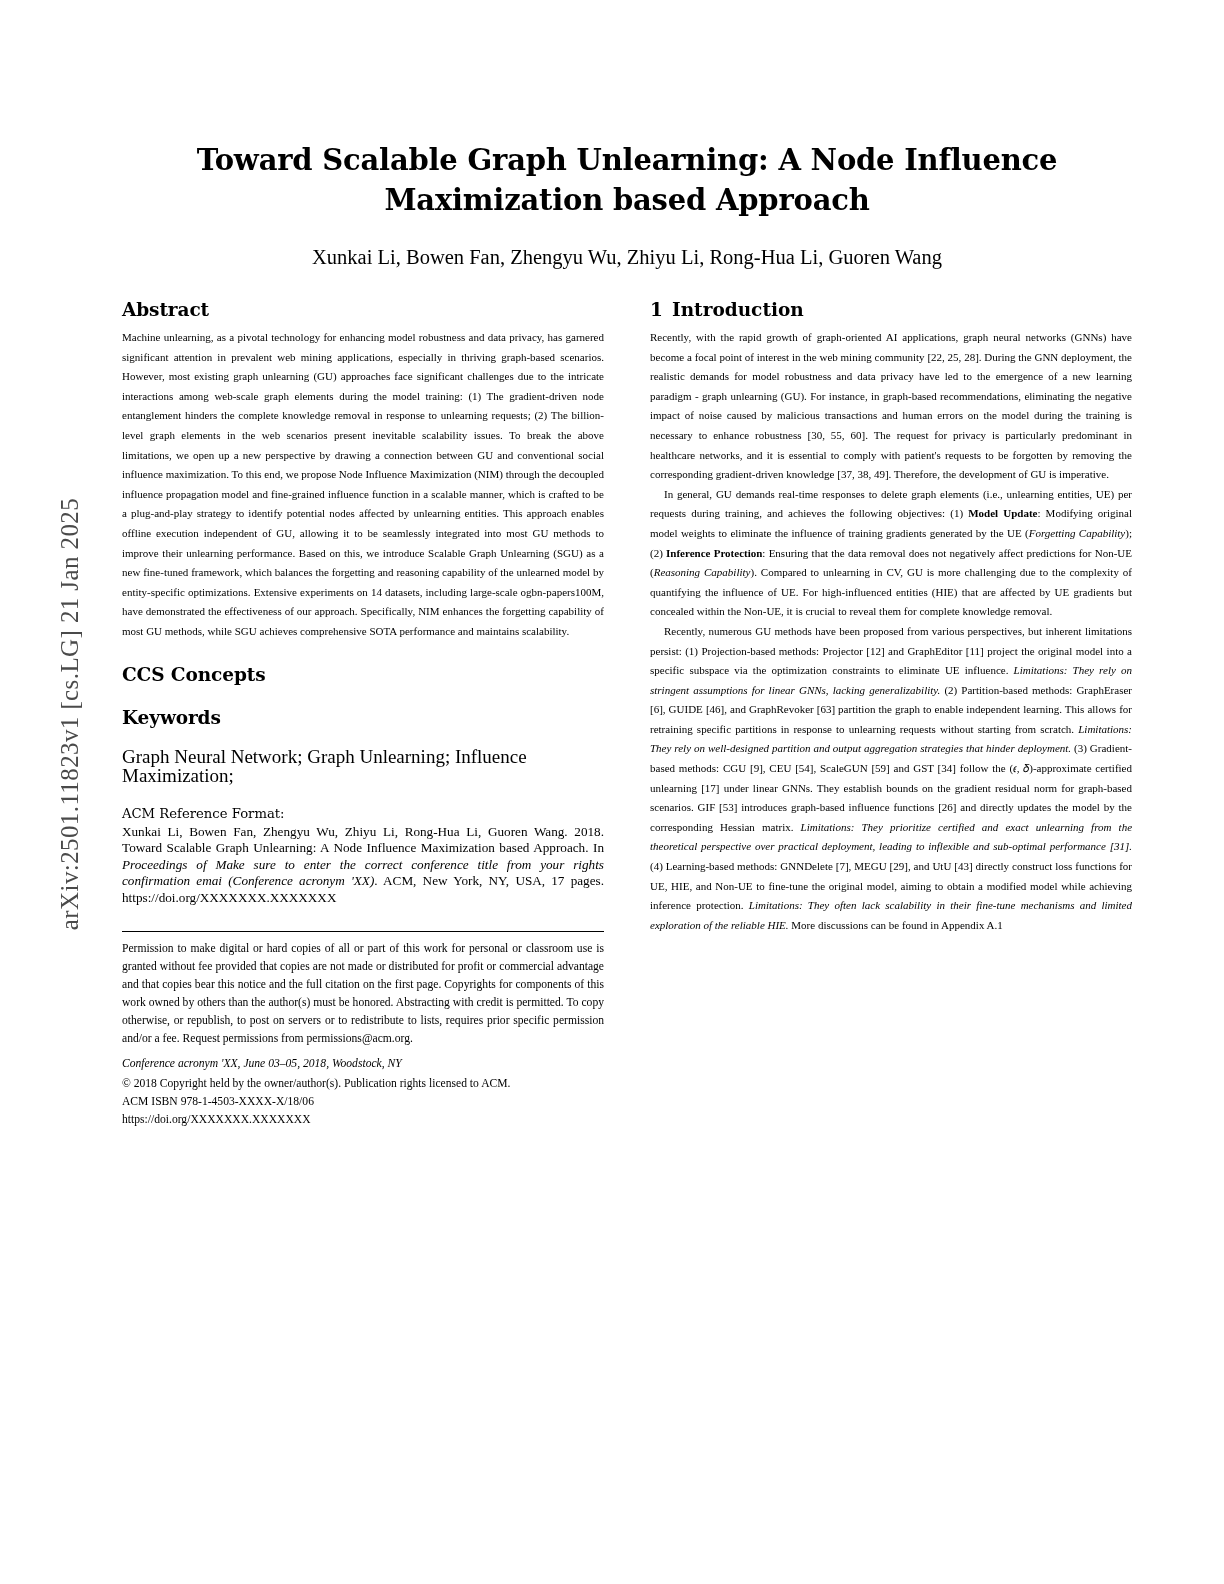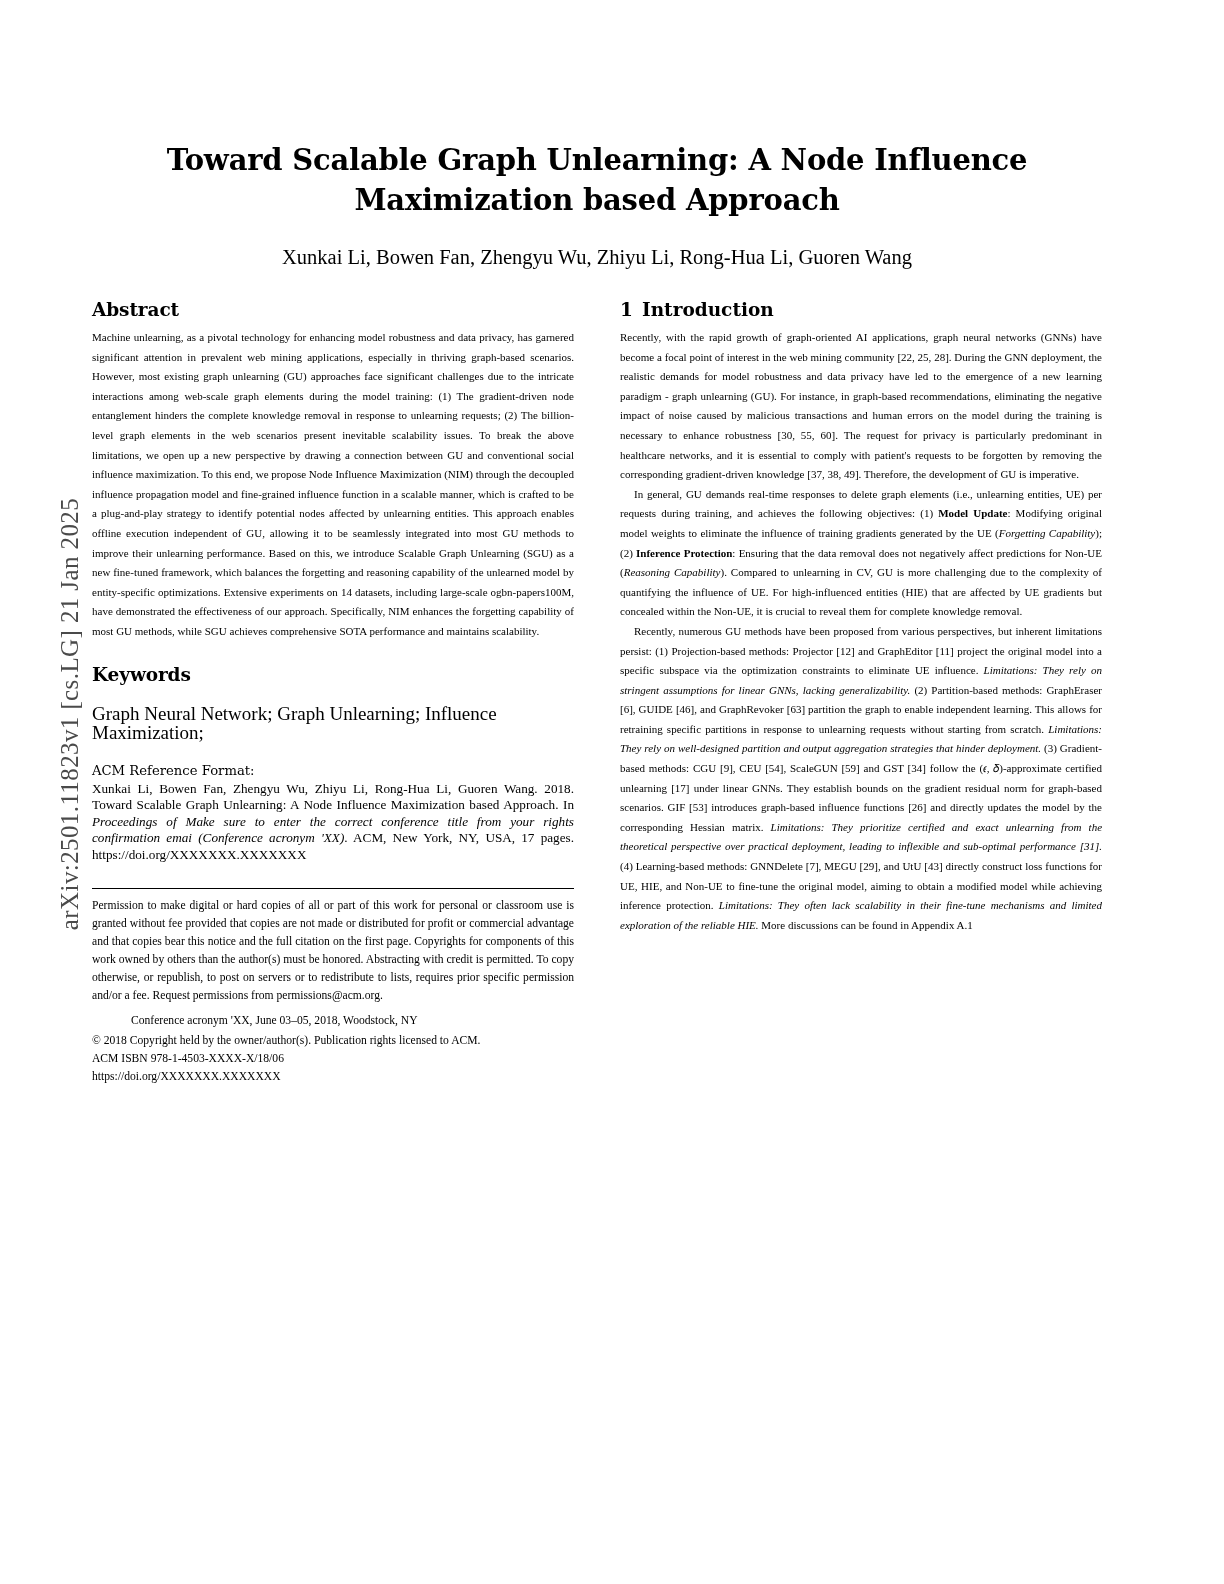--- a/index.html
+++ b/index.html
@@ -35,21 +35,21 @@
     font-family: "Liberation Serif", serif;
     font-size: 25px;
     letter-spacing: 0.4px;
     color: #4a4a4a;
     text-align: center;
     white-space: nowrap;
   }
 
   .content {
     position: absolute;
-    left: 92px;
+    left: 122px;
     top: 140px;
     width: 1010px;
   }
 
   .title {
     font-family: "DejaVu Serif", serif;
     font-size: 29px;
     font-weight: bold;
     line-height: 40px;
     text-align: center;
@@ -136,23 +136,23 @@
     border-top: 1px solid #000;
     margin: 24px 0 8px 0;
     width: 100%;
   }
   .permission {
     font-size: 11.6px;
     line-height: 18px;
     text-align: justify;
   }
   .permission .conf {
+    font-style: italic;
     display: block;
     margin-top: 7px;
-    margin-left: 39px;
   }
   .permission .lines {
     display: block;
     margin-top: 2px;
   }
   .permission .line { display: block; }
 
   i.it { font-style: italic; }
   b.bd { font-weight: bold; margin-top: 18px; }
 </style>
@@ -168,20 +168,21 @@
     <div class="title">Toward Scalable Graph Unlearning: A Node Influence Maximization based Approach</div>
     <div class="authors">Xunkai Li, Bowen Fan, Zhengyu Wu, Zhiyu Li, Rong-Hua Li, Guoren Wang</div>
 
     <div class="columns">
 
       <div class="col">
 
         <h2 class="sec">Abstract</h2>
         <p class="body">Machine unlearning, as a pivotal technology for enhancing model robustness and data privacy, has garnered significant attention in prevalent web mining applications, especially in thriving graph-based scenarios. However, most existing graph unlearning (GU) approaches face significant challenges due to the intricate interactions among web-scale graph elements during the model training: (1) The gradient-driven node entanglement hinders the complete knowledge removal in response to unlearning requests; (2) The billion-level graph elements in the web scenarios present inevitable scalability issues. To break the above limitations, we open up a new perspective by drawing a connection between GU and conventional social influence maximization. To this end, we propose Node Influence Maximization (NIM) through the decoupled influence propagation model and fine-grained influence function in a scalable manner, which is crafted to be a plug-and-play strategy to identify potential nodes affected by unlearning entities. This approach enables offline execution independent of GU, allowing it to be seamlessly integrated into most GU methods to improve their unlearning performance. Based on this, we introduce Scalable Graph Unlearning (SGU) as a new fine-tuned framework, which balances the forgetting and reasoning capability of the unlearned model by entity-specific optimizations. Extensive experiments on 14 datasets, including large-scale ogbn-papers100M, have demonstrated the effectiveness of our approach. Specifically, NIM enhances the forgetting capability of most GU methods, while SGU achieves comprehensive SOTA performance and maintains scalability.</p>
 
+        <h2 class="sec spaced">CCS Concepts</h2>
 
         <h2 class="sec spaced">Keywords</h2>
         <p class="keywords-text">Graph Neural Network; Graph Unlearning; Influence Maximization;</p>
 
         <div class="refhead">ACM Reference Format:</div>
         <div class="refblock"><span>Xunkai Li, Bowen Fan, Zhengyu Wu, Zhiyu Li, Rong-Hua Li, Guoren Wang. 2018. Toward Scalable Graph Unlearning: A Node Influence Maximization based Approach. In </span><i>Proceedings of Make sure to enter the correct conference title from your rights confirmation emai (Conference acronym 'XX)</i><span>. ACM, New York, NY, USA, 17 pages. https://doi.org/XXXXXXX.XXXXXXX</span></div>
 
         <hr class="rule">
 
         <div class="permission">

